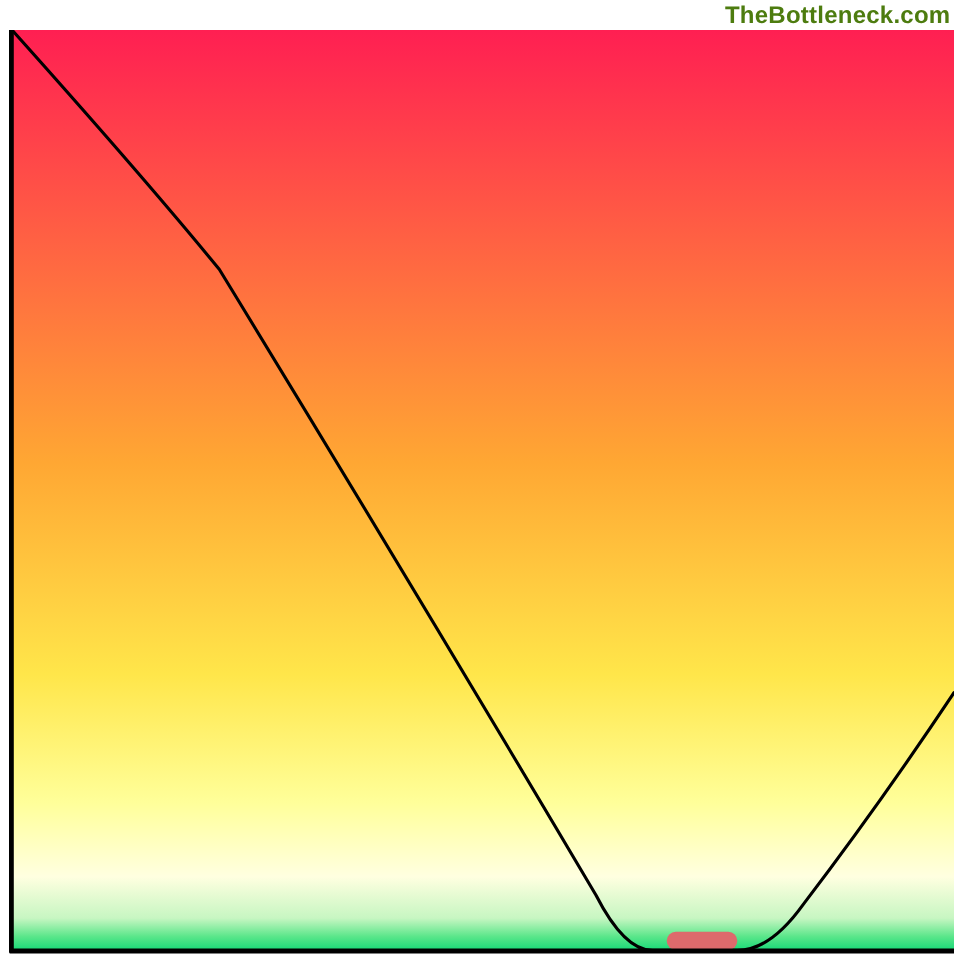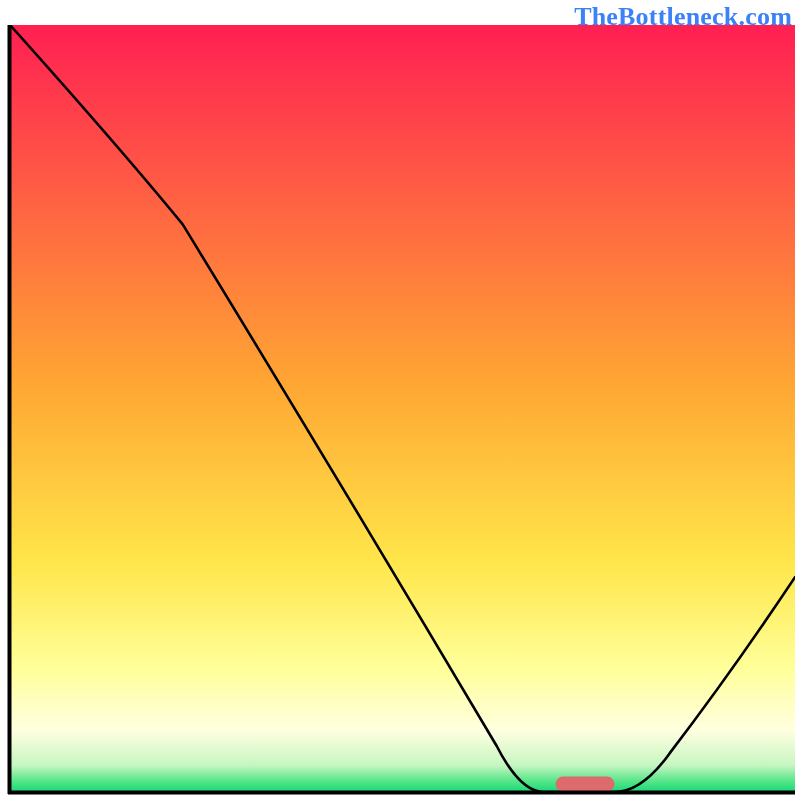--- a/index.html
+++ b/index.html
@@ -12,24 +12,24 @@
   }
   .frame {
     position: relative;
     width: 800px;
     height: 800px;
   }
   .watermark {
     position: absolute;
     top: 2px;
     right: 8px;
-    font-family: Liberation Serif, serif;
-    font-size: 26px;
+    font-family: Liberation Sans, sans-serif;
+    font-size: 20px;
     font-weight: 600;
-    color: #3b82f6;
+    color: #4d7c0f;
     letter-spacing: 0.2px;
   }
   .plot-wrap {
     position: absolute;
     left: 5px;
     top: 25px;
     width: 790px;
     height: 772px;
   }
   svg { display: block; }

